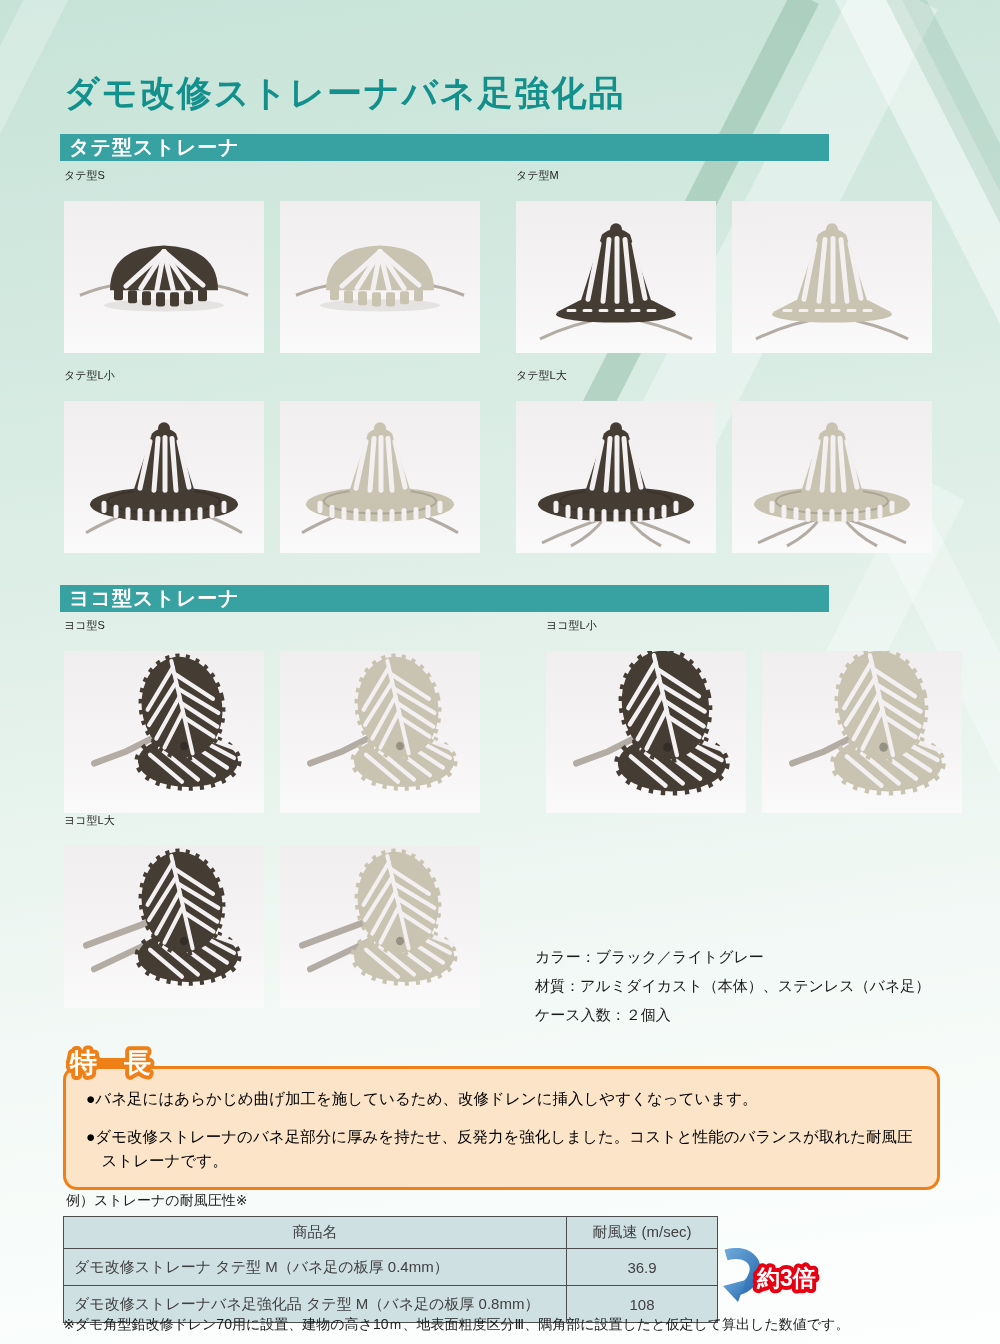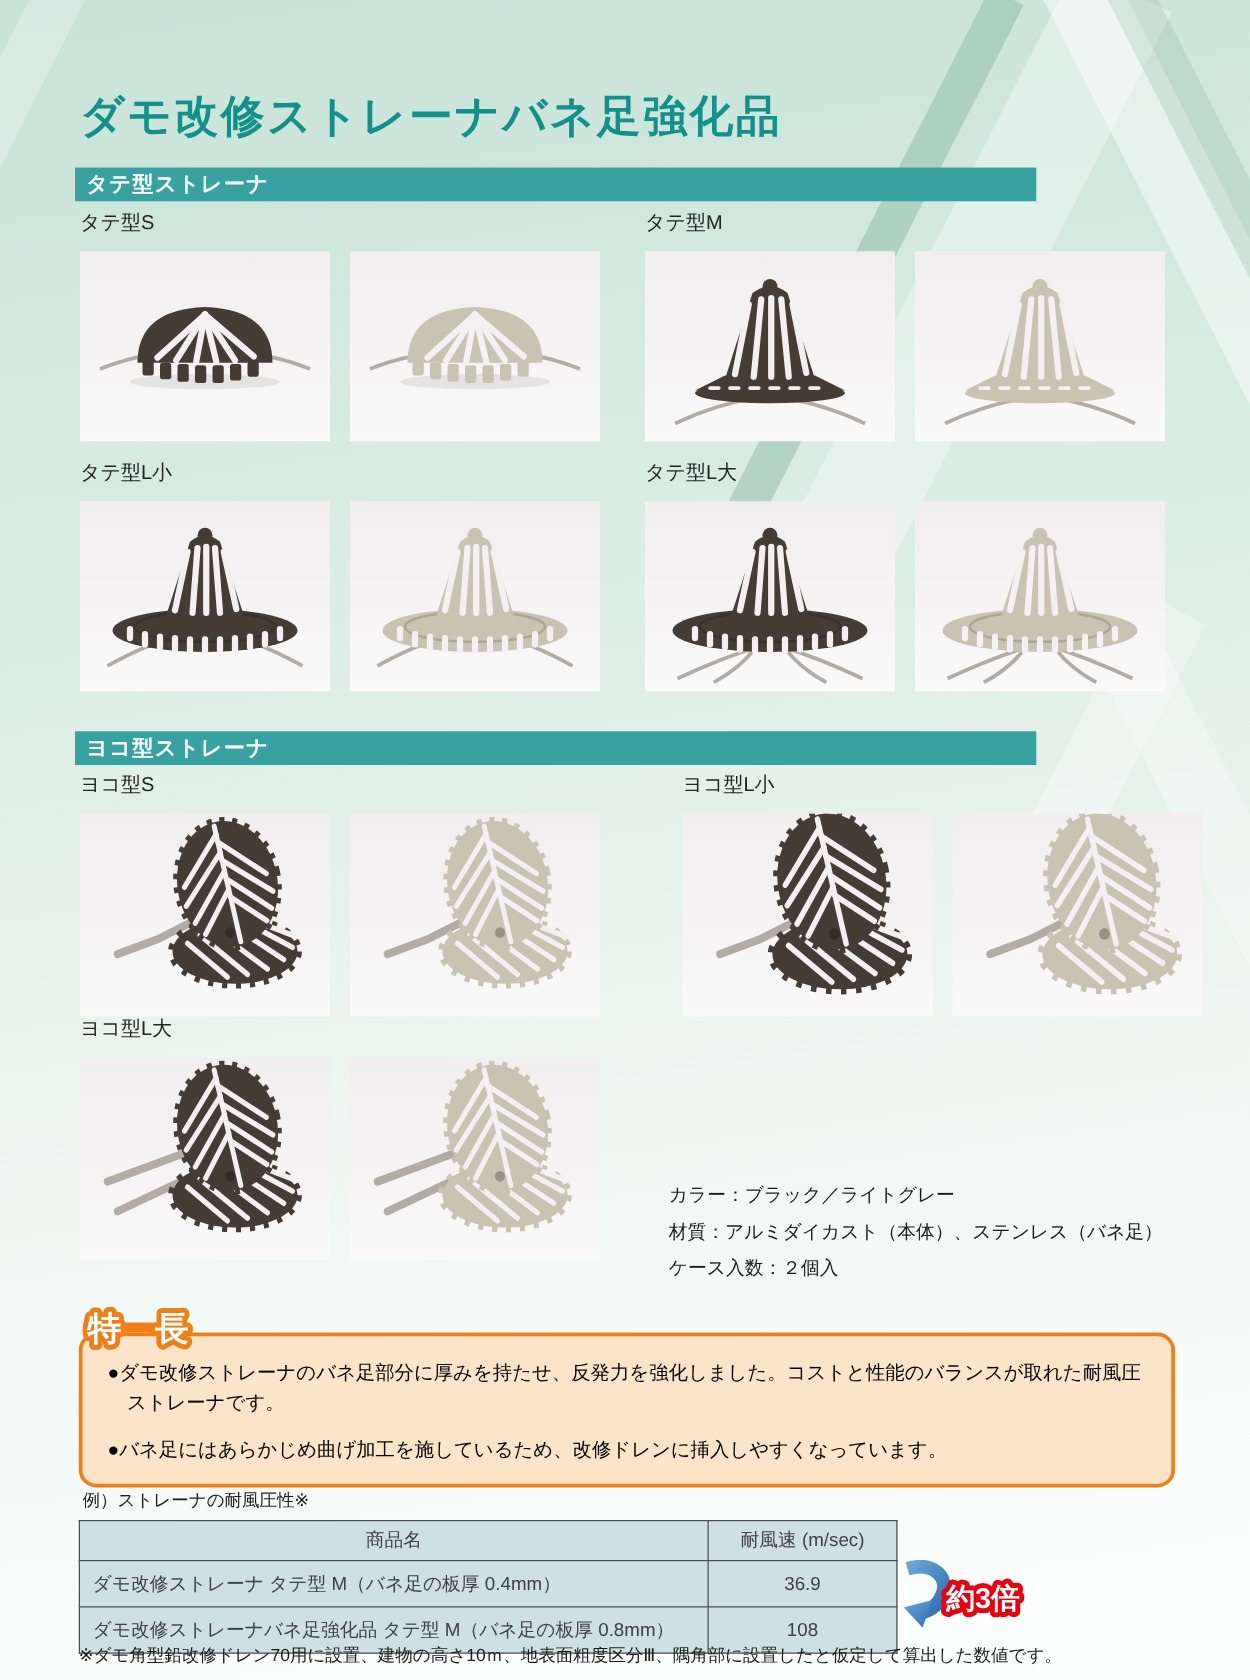--- a/index.html
+++ b/index.html
@@ -5,23 +5,23 @@
   html,body{margin:0;padding:0;background:#e8e8e8;}
   .page{position:relative;width:1000px;height:1344px;margin:0 auto;overflow:hidden;
         font-family:"Liberation Sans","DejaVu Sans",sans-serif;
         background:linear-gradient(172deg,#c7e3d8 0%,#d3e9e0 22%,#e3f1ea 48%,#f3f9f6 72%,#fdfffe 100%);}
   .bg{position:absolute;inset:0;overflow:hidden;z-index:0;}
   .band{position:absolute;}
   .content{position:absolute;inset:0;z-index:1;}
   .page-title{position:absolute;left:64px;top:70px;margin:0;font-size:35px;font-weight:800;
               color:#13908c;letter-spacing:2px;}
   .secbar{position:absolute;left:60px;width:769px;height:27px;background:#38a1a1;color:#ffffff;
-          font-weight:bold;font-size:17px;line-height:27px;padding-left:9px;box-sizing:border-box;letter-spacing:1px;}
+          font-weight:bold;font-size:20px;line-height:27px;padding-left:9px;box-sizing:border-box;letter-spacing:1px;}
   .group{position:absolute;}
-  .glabel{font-size:16px;color:#222222;height:24px;margin-bottom:9px;}
+  .glabel{font-size:11px;color:#222222;height:24px;margin-bottom:9px;}
   .photos{display:flex;gap:16px;}
   .photo{width:200px;height:152px;background:linear-gradient(180deg,#f1eeef 0%,#f5f3f3 55%,#fbfafa 100%);}
   .ph-tall .photo{height:162px;}
   .specs{position:absolute;left:535px;top:942px;font-size:15px;line-height:29px;color:#1b1b1b;}
   .feature-badge-svg{position:absolute;left:66px;top:1038px;z-index:3;}
   .feature-box{position:absolute;left:63px;top:1066px;width:831px;background:#fce4c9;
                border:3px solid #ef8018;border-radius:14px;padding:18px:}
   .feature-box{padding:18px 20px 14px 20px;}
   .feat-item{margin:0 0 14px 0;font-size:15.5px;line-height:1.55;color:#000000;
              padding-left:1em;text-indent:-1em;}
@@ -508,22 +508,22 @@
         <div>材質：アルミダイカスト（本体）、ステンレス（バネ足）</div>
         <div>ケース入数：２個入</div>
       </div>
 
     <svg class="feature-badge-svg" width="160" height="46">
       <rect x="30" y="20" width="34" height="8" fill="#ef8018"></rect>
       <text x="4" y="34" paint-order="stroke" stroke="#ef8018" stroke-width="8" stroke-linejoin="round" fill="#ffffff" font-size="27" font-weight="bold">特　長</text>
     </svg>
 
     <div class="feature-box" id="featureBox">
+        <p class="feat-item">●バネ足にはあらかじめ曲げ加工を施しているため、改修ドレンに挿入しやすくなっています。</p>
         <p class="feat-item">●ダモ改修ストレーナのバネ足部分に厚みを持たせ、反発力を強化しました。コストと性能のバランスが取れた耐風圧ストレーナです。</p>
-        <p class="feat-item">●バネ足にはあらかじめ曲げ加工を施しているため、改修ドレンに挿入しやすくなっています。</p>
       </div>
 
     <div class="table-caption">例）ストレーナの耐風圧性※</div>
 
     <table class="spec-table">
       <thead>
           <tr id="thRow">
             <th>商品名</th>
             <th>耐風速 (m/sec)</th>
           </tr>

